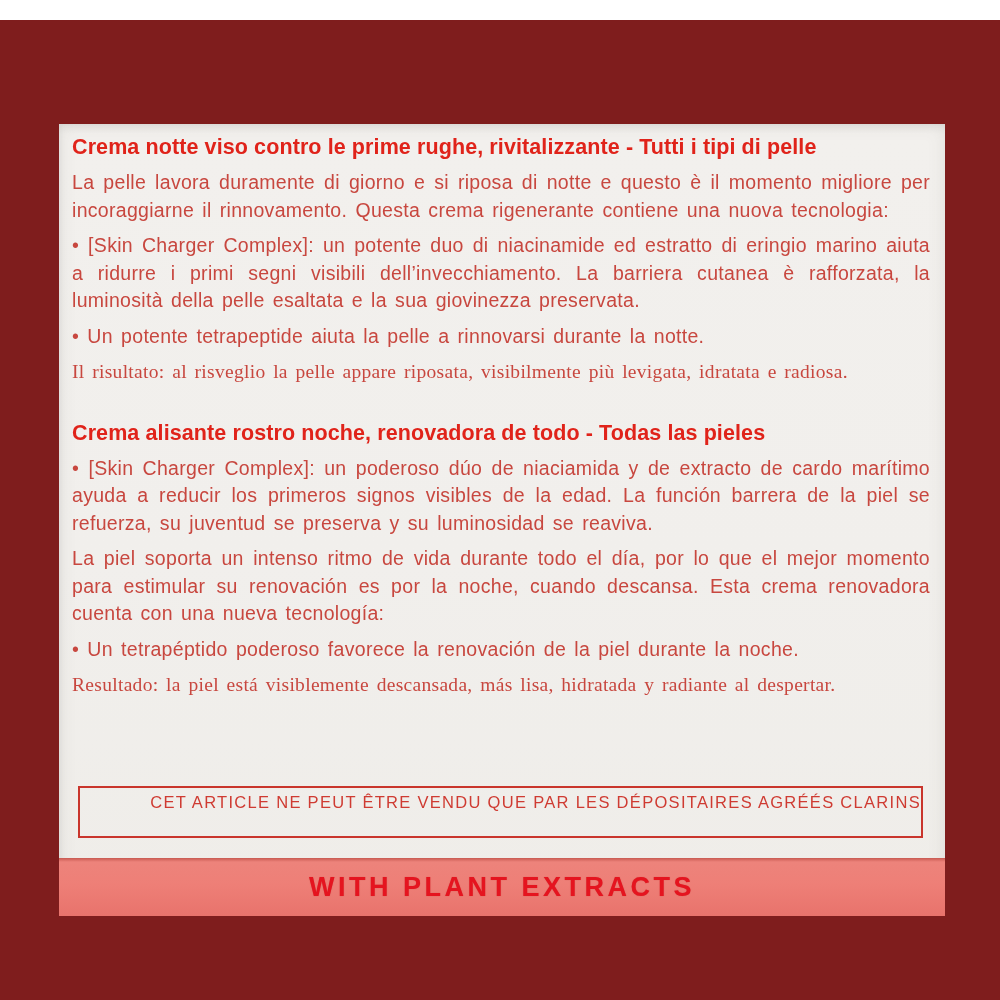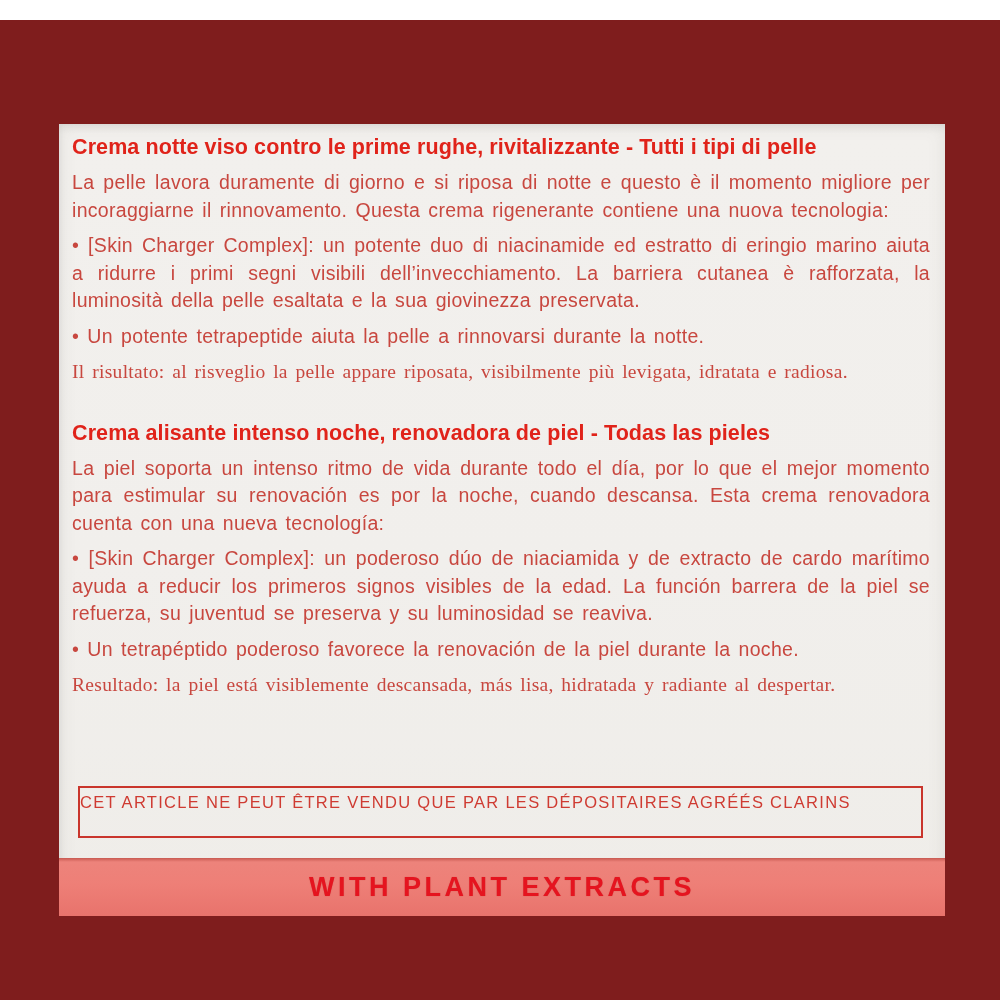--- a/index.html
+++ b/index.html
@@ -57,21 +57,21 @@
   }
   .para:last-child { margin-bottom: 0; font-family: Liberation Serif, serif; }
   
   .retailer-box {
     position: absolute;
     left: 19px;
     right: 22px;
     bottom: 78px;
     height: 44px;
     border: 2px solid #c9352c;
-    text-align: left;
+    text-align: right;
     color: #cf3b32;
     font-size: 16.5px;
     line-height: 21.5px;
     letter-spacing: 1.3px;
     padding-top: 4px;
     box-sizing: content-box;
   }
   
   .band {
     position: absolute;
@@ -103,23 +103,23 @@
 
       <div>
         <p class="heading">Crema notte viso contro le prime rughe, rivitalizzante - Tutti i tipi di pelle</p>
         <p class="para">La pelle lavora duramente di giorno e si riposa di notte e questo è il momento migliore per incoraggiarne il rinnovamento. Questa crema rigenerante contiene una nuova tecnologia:</p>
         <p class="para">• [Skin Charger Complex]: un potente duo di niacinamide ed estratto di eringio marino aiuta a ridurre i primi segni visibili dell’invecchiamento. La barriera cutanea è rafforzata, la luminosità della pelle esaltata e la sua giovinezza preservata.</p>
         <p class="para">• Un potente tetrapeptide aiuta la pelle a rinnovarsi durante la notte.</p>
         <p class="para">Il risultato: al risveglio la pelle appare riposata, visibilmente più levigata, idratata e radiosa.</p>
       </div>
 
       <div>
-        <p class="heading second">Crema alisante intenso noche, renovadora de piel - Todas las pieles</p>
+        <p class="heading second">Crema alisante rostro noche, renovadora de todo - Todas las pieles</p>
+        <p class="para">• [Skin Charger Complex]: un poderoso dúo de niaciamida y de extracto de cardo marítimo ayuda a reducir los primeros signos visibles de la edad. La función barrera de la piel se refuerza, su juventud se preserva y su luminosidad se reaviva.</p>
         <p class="para">La piel soporta un intenso ritmo de vida durante todo el día, por lo que el mejor momento para estimular su renovación es por la noche, cuando descansa. Esta crema renovadora cuenta con una nueva tecnología:</p>
-        <p class="para">• [Skin Charger Complex]: un poderoso dúo de niaciamida y de extracto de cardo marítimo ayuda a reducir los primeros signos visibles de la edad. La función barrera de la piel se refuerza, su juventud se preserva y su luminosidad se reaviva.</p>
         <p class="para">• Un tetrapéptido poderoso favorece la renovación de la piel durante la noche.</p>
         <p class="para">Resultado: la piel está visiblemente descansada, más lisa, hidratada y radiante al despertar.</p>
       </div>
 
     </div>
 
     <div class="retailer-box">
       <div>CET ARTICLE NE PEUT ÊTRE VENDU QUE PAR LES DÉPOSITAIRES AGRÉÉS CLARINS</div>
     </div>
 

